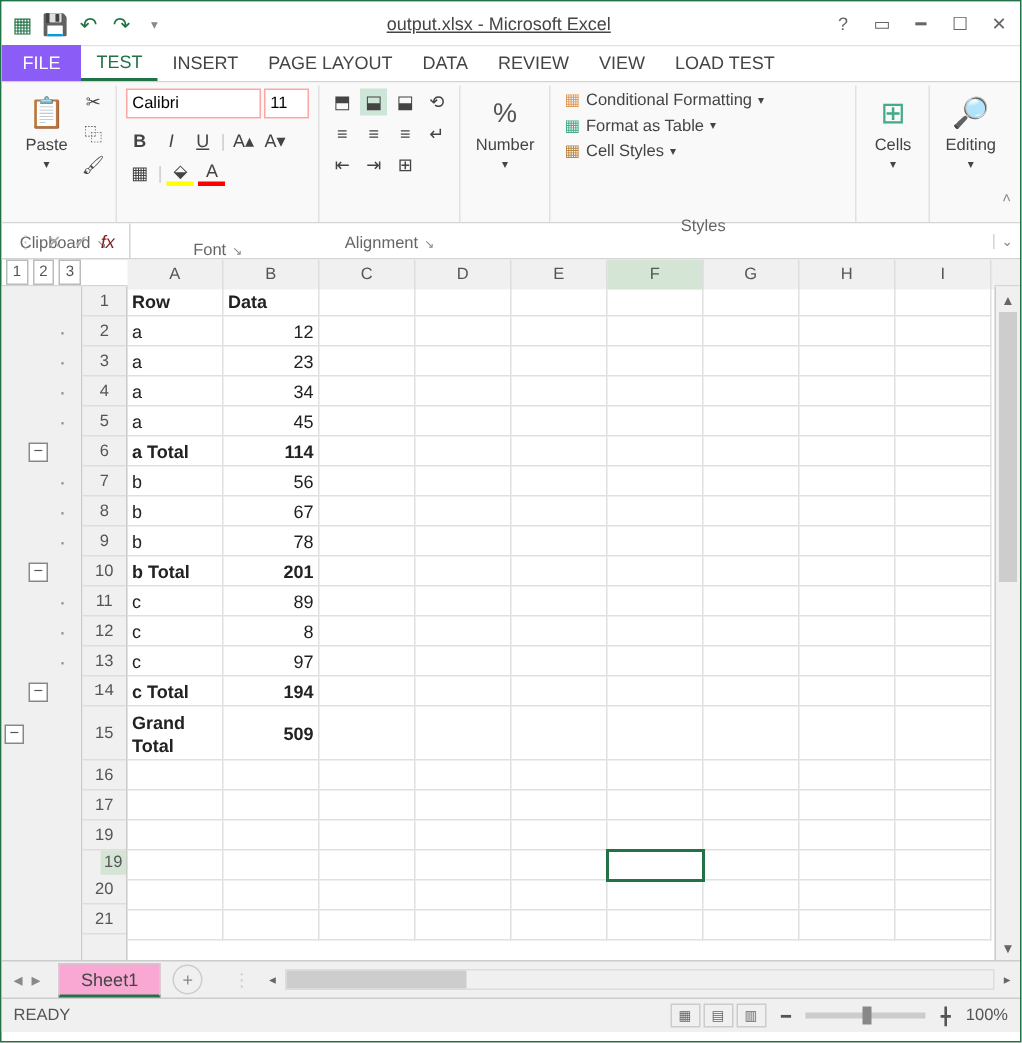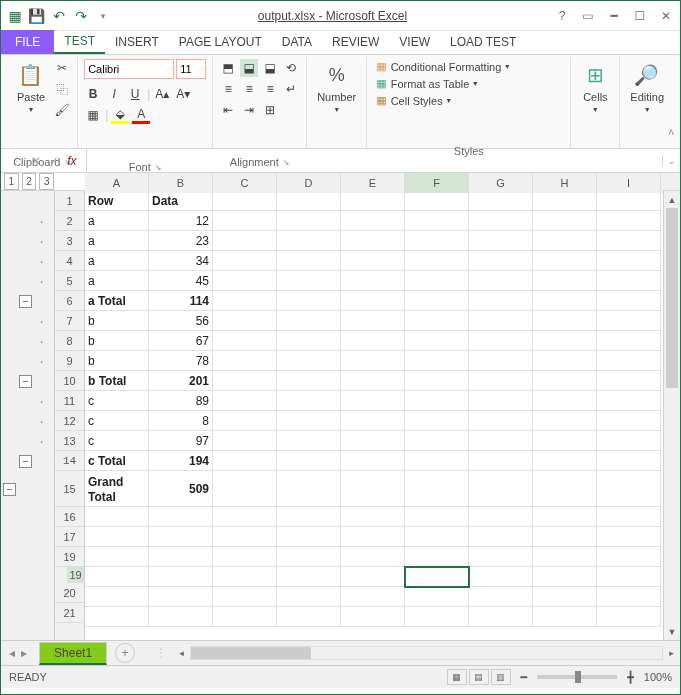--- a/index.html
+++ b/index.html
@@ -55,21 +55,21 @@
 .cell { width: 64px; height: 100%; border-right: 1px solid #e0e0e0; border-bottom: 1px solid #e0e0e0; padding: 0 3px; font-size: 12px; color: #222; display: flex; align-items: center; overflow: hidden; }
 .cell.right { justify-content: flex-end; }
 .cell.bold { font-weight: bold; }
 .cell.sel { outline: 2px solid #217346; outline-offset: -1px; background: #fff; z-index: 2; }
 .vscroll { width: 17px; background: #f0f0f0; border-left: 1px solid #ccc; position: relative; }
 .vscroll .arrow { height: 17px; display: flex; align-items: center; justify-content: center; font-size: 9px; color: #666; cursor: pointer; }
 .vscroll .track { position: absolute; top: 17px; bottom: 17px; left: 0; right: 0; }
 .vscroll .thumb { position: absolute; top: 0; height: 180px; left: 2px; right: 2px; background: #cdcdcd; border-radius: 0; }
 .sheet-tabs { height: 26px; display: flex; align-items: center; background: #f0f0f0; border-top: 1px solid #ccc; border-bottom: 1px solid #ccc; }
 .sheet-nav { display: flex; gap: 6px; padding: 0 8px; color: #888; }
-.sheet-tab { background: #84cc16; border: 1px solid #ccc; border-bottom: 2px solid #217346; padding: 3px 14px; font-size: 12px; cursor: pointer; margin-left: 4px; }
+.sheet-tab { background: #f9a8d4; border: 1px solid #ccc; border-bottom: 2px solid #217346; padding: 3px 14px; font-size: 12px; cursor: pointer; margin-left: 4px; }
 .sheet-add { width: 20px; height: 20px; border: 1px solid #ccc; border-radius: 50%; display: flex; align-items: center; justify-content: center; margin-left: 8px; cursor: pointer; color: #888; }
 .hscroll { flex: 1; display: flex; align-items: center; margin-left: 20px; }
 .hscroll .arrow { width: 17px; text-align: center; font-size: 9px; color: #666; cursor: pointer; }
 .hscroll .track { flex: 1; height: 14px; background: #f0f0f0; position: relative; border: 1px solid #ddd; }
 .hscroll .thumb { position: absolute; left: 0; width: 120px; top: 0; bottom: 0; background: #cdcdcd; }
 .statusbar { height: 22px; background: #f0f0f0; display: flex; align-items: center; padding: 0 8px; font-size: 11px; color: #555; justify-content: space-between; }
 .status-right { display: flex; align-items: center; gap: 10px; }
 .viewbtns { display: flex; gap: 2px; }
 .viewbtn { width: 20px; height: 16px; border: 1px solid #ccc; display: flex; align-items: center; justify-content: center; cursor: pointer; font-size: 9px; color: #666; }
 .zoom-slider { width: 80px; height: 4px; background: #ccc; position: relative; }

